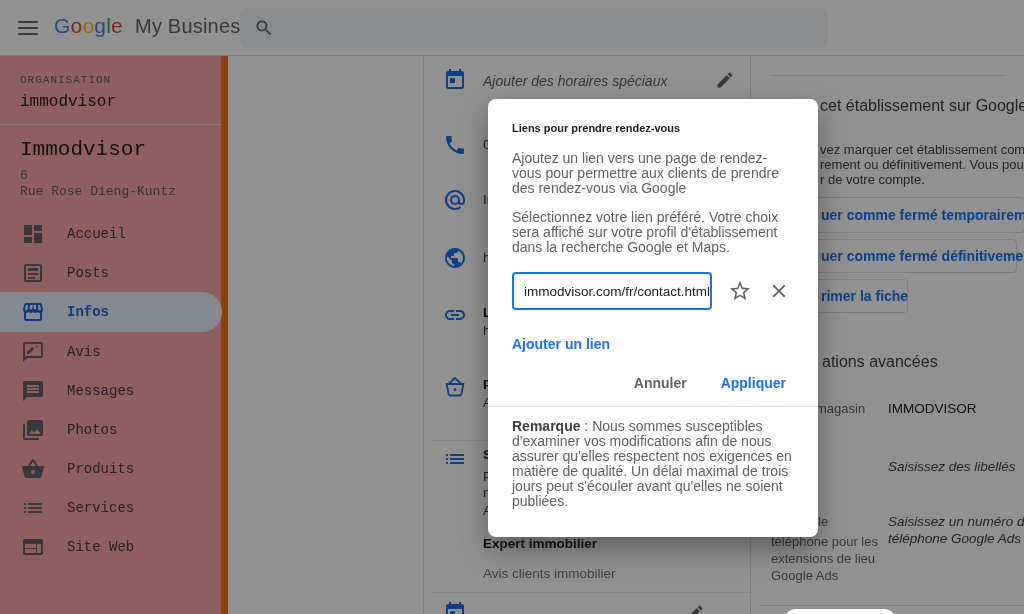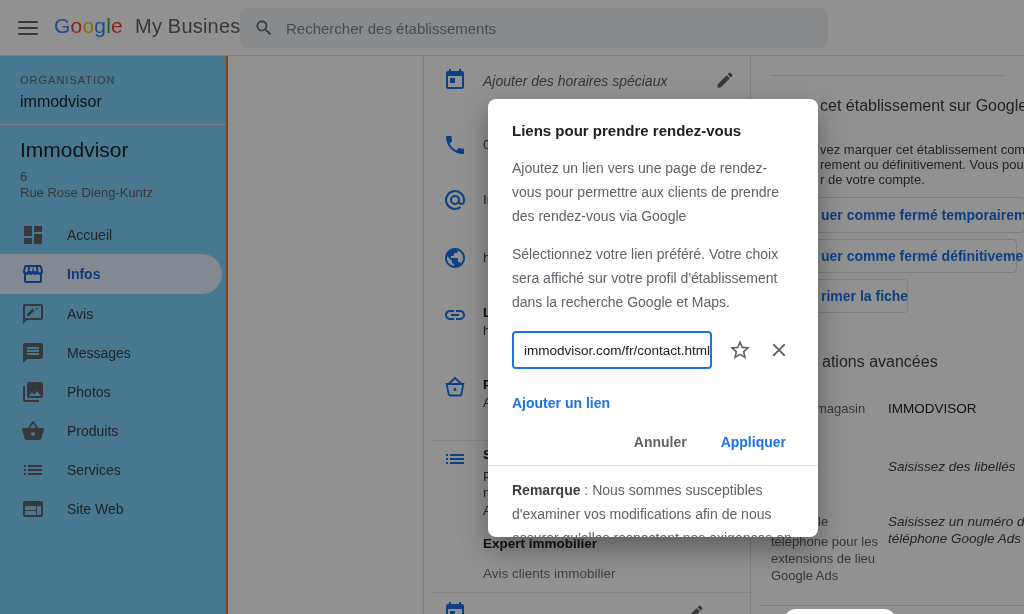--- a/index.html
+++ b/index.html
@@ -12,21 +12,21 @@
   .hamburger { position:absolute; left:18px; top:21px; width:20px; height:14px; cursor:pointer; }
   .hamburger span { display:block; height:2px; background:#5f6368; margin-bottom:4px; border-radius:1px; }
   .logo { position:absolute; left:54px; top:14px; font-size:21px; letter-spacing:.2px; }
   .logo .l0{color:#4285F4}.logo .l1{color:#EA4335}.logo .l2{color:#FBBC05}.logo .l3{color:#4285F4}.logo .l4{color:#34A853}.logo .l5{color:#EA4335}
   .logo .suffix { color:#5f6368; margin-left:6px; font-size:20px; }
   .searchbox { position:absolute; left:240px; top:8px; width:588px; height:40px; background:#f1f3f4; border-radius:8px; display:flex; align-items:center; padding:0 14px; }
   .searchbox input { border:none; outline:none; background:transparent; font-size:15px; color:#3c4043; margin-left:12px; width:500px; font-family:"Liberation Sans",sans-serif; }
   .searchbox input::placeholder { color:#80868b; }
 
   
-  .sidebar { position:absolute; left:0; top:56px; width:228px; height:558px; background:#7dd3fc; border-right:2px solid #f97316; z-index:4; }
+  .sidebar { position:absolute; left:0; top:56px; width:228px; height:558px; background:#fca5a5; border-right:7px solid #f97316; z-index:4;font-family:Liberation Mono, monospace; }
   .org { padding:18px 20px 13px; }
   .org-label { font-size:11px; color:#5f6368; letter-spacing:1px; }
   .org-name { font-size:16px; color:#202124; margin-top:7px; }
   .sb-divider { border-top:1px solid #e0e0e0; }
   .biz { padding:13px 20px 10px; }
   .biz-name { font-size:21px; color:#202124; }
   .biz-addr { font-size:13px; color:#5f6368; line-height:16px; margin-top:7px; }
   .nav { list-style:none; margin-top:4px; }
   .nav li { position:relative; height:39px; display:flex; align-items:center; cursor:pointer; }
   .nav li .ic { margin-left:21px; flex:0 0 24px; }
@@ -55,22 +55,22 @@
   .rp-label { position:absolute; font-size:13px; color:#5f6368; white-space:nowrap; }
   .rp-value { position:absolute; font-size:13.5px; color:#202124; white-space:nowrap; }
   .rp-value.it { font-style:italic; color:#3c4043; }
 
   .bottom-pill { position:absolute; left:782px; top:609px; width:116px; height:30px; background:#fff; border-radius:16px; z-index:60; cursor:pointer; }
 
   
   .scrim { position:absolute; inset:0; background:rgba(0,0,0,0.43); z-index:50; }
   .modal { position:absolute; left:488px; top:99px; width:330px; height:438px; background:#fff; border-radius:8px;
            box-shadow:0 12px 28px rgba(0,0,0,.35); z-index:100; padding:23px 24px 0; overflow:hidden; }
-  .modal h1 { font-size:15px; font-weight:bold; color:#202124; margin-bottom:17px; }
-  .modal p { font-size:14px; line-height:24px; color:#5f6368; margin-bottom:14px; }
+  .modal h1 { font-size:11px; font-weight:bold; color:#202124; margin-bottom:17px; }
+  .modal p { font-size:14px; line-height:15px; color:#5f6368; margin-bottom:14px; }
   .link-row { display:flex; align-items:center; margin-top:17px; }
   .inputbox { width:200px; height:38px; border:2px solid #1a73e8; border-radius:4px; display:flex; align-items:center;
               padding:0 10px; font-size:13.5px; color:#202124; white-space:nowrap; overflow:hidden; cursor:text; }
   .caret { display:inline-block; width:1.5px; height:18px; background:#1a73e8; }
   .icon-btn { background:none; border:none; cursor:pointer; padding:0; margin-left:16px; display:flex; align-items:center; }
   .addlink { display:inline-block; margin-top:26px; font-size:14px; font-weight:bold; color:#1a73e8; cursor:pointer; text-decoration:none; }
   .actions { display:flex; justify-content:flex-end; gap:34px; margin-top:22px; padding-right:8px; }
   .actions .btn { background:none; border:none; font-family:"Liberation Sans",sans-serif; font-size:14px; font-weight:bold; cursor:pointer;text-align:right; }
   .btn-cancel { color:#5f6368; }
   .btn-apply { color:#1a73e8; }
@@ -90,21 +90,20 @@
         <span></span>
       </div>
     <div class="logo">
       <span class="l0">G</span><span class="l1">o</span><span class="l2">o</span><span class="l3">g</span><span class="l4">l</span><span class="l5">e</span>
       <span class="suffix">My Business</span>
     </div>
     <div class="searchbox">
       <svg width="20" height="20" viewBox="0 0 24 24" fill="#5f6368">
           <path d="M15.5 14h-.79l-.28-.27C15.41 12.59 16 11.11 16 9.5 16 5.91 13.09 3 9.5 3S3 5.91 3 9.5 5.91 16 9.5 16c1.61 0 3.09-.59 4.23-1.57l.27.28v.79l5 4.99L20.49 19l-4.99-5zm-6 0C7.01 14 5 11.99 5 9.5S7.01 5 9.5 5 14 7.01 14 9.5 11.99 14 9.5 14z"></path>
         </svg>
-      <input type="text" placeholder="Rechercher des établissements" style="">
     </div>
   </div>
 
   <div class="sidebar">
     <div class="org">
       <div class="org-label">ORGANISATION</div>
       <div class="org-name">immodvisor</div>
     </div>
     <div class="sb-divider"></div>
     <div class="biz">
@@ -114,20 +113,26 @@
         <div>Rue Rose Dieng-Kuntz</div>
       </div>
     </div>
     <ul class="nav">
       <li>
         <svg class="ic" viewBox="0 0 24 24" fill="#5f6368">
             <path d="M3 13h8V3H3v10zm0 8h8v-6H3v6zm10 0h8V11h-8v10zm0-18v6h8V3h-8z"></path>
           </svg>
         <span class="lbl">Accueil</span>
         </li>
+      <li>
+        <svg class="ic" viewBox="0 0 24 24" fill="#5f6368">
+            <path d="M19 3H5c-1.1 0-2 .9-2 2v14c0 1.1.9 2 2 2h14c1.1 0 2-.9 2-2V5c0-1.1-.9-2-2-2zm0 16H5V5h14v14zM7 7h10v3H7zm0 5h10v2H7zm0 4h7v2H7z"></path>
+          </svg>
+        <span class="lbl">Posts</span>
+        </li>
       <li class="active">
         <svg class="ic" viewBox="0 0 24 24" fill="#1967d2">
             <path d="M21.9 8.89l-1.05-4.37c-.22-.9-1-1.52-1.91-1.52H5.05c-.9 0-1.69.63-1.9 1.52L2.1 8.89c-.24 1.02-.02 2.06.62 2.88.08.11.19.19.28.29V19c0 1.1.9 2 2 2h14c1.1 0 2-.9 2-2v-6.94c.09-.09.2-.18.28-.28.64-.82.87-1.87.62-2.89zM5.02 5h13.96l.9 3.77c.1.42.01.84-.25 1.17-.21.27-.51.43-.84.46-.02 0-.05.01-.08.01-.66 0-1.21-.49-1.3-1.14L16.98 5h-2.01l.38 2.96c.05.39-.07.78-.33 1.07-.26.29-.63.47-1.02.47-.68 0-1.25-.51-1.33-1.18L12.35 5h-.7l-.32 3.32C11.25 8.99 10.68 9.5 10 9.5c-.39 0-.76-.18-1.02-.47-.26-.29-.38-.68-.33-1.07L9.03 5H7.02l-.43 4.27c-.09.65-.64 1.14-1.3 1.14-.03 0-.06-.01-.08-.01-.33-.03-.63-.19-.84-.46-.26-.33-.35-.75-.25-1.17L5.02 5zM19 19H5v-6.03c.08.01.15.03.23.03.87 0 1.66-.36 2.24-.95.6.6 1.4.95 2.31.95.87 0 1.65-.36 2.23-.93.59.57 1.39.93 2.29.93.84 0 1.64-.35 2.24-.95.58.59 1.37.95 2.24.95.08 0 .15-.02.23-.03V19z"></path>
           </svg>
         <span class="lbl">Infos</span>
         </li>
       <li>
         <svg class="ic" viewBox="0 0 24 24" fill="#5f6368">
             <path d="M20 2H4c-1.1 0-2 .9-2 2v18l4-4h14c1.1 0 2-.9 2-2V4c0-1.1-.9-2-2-2zm0 14H5.17L4 17.17V4h16v12zM6 12v2h2l5.3-5.3-2-2L6 12zm8.7-5.3l1 1 1.3-1.3-1-1-1.3 1.3z"></path>
           </svg>

